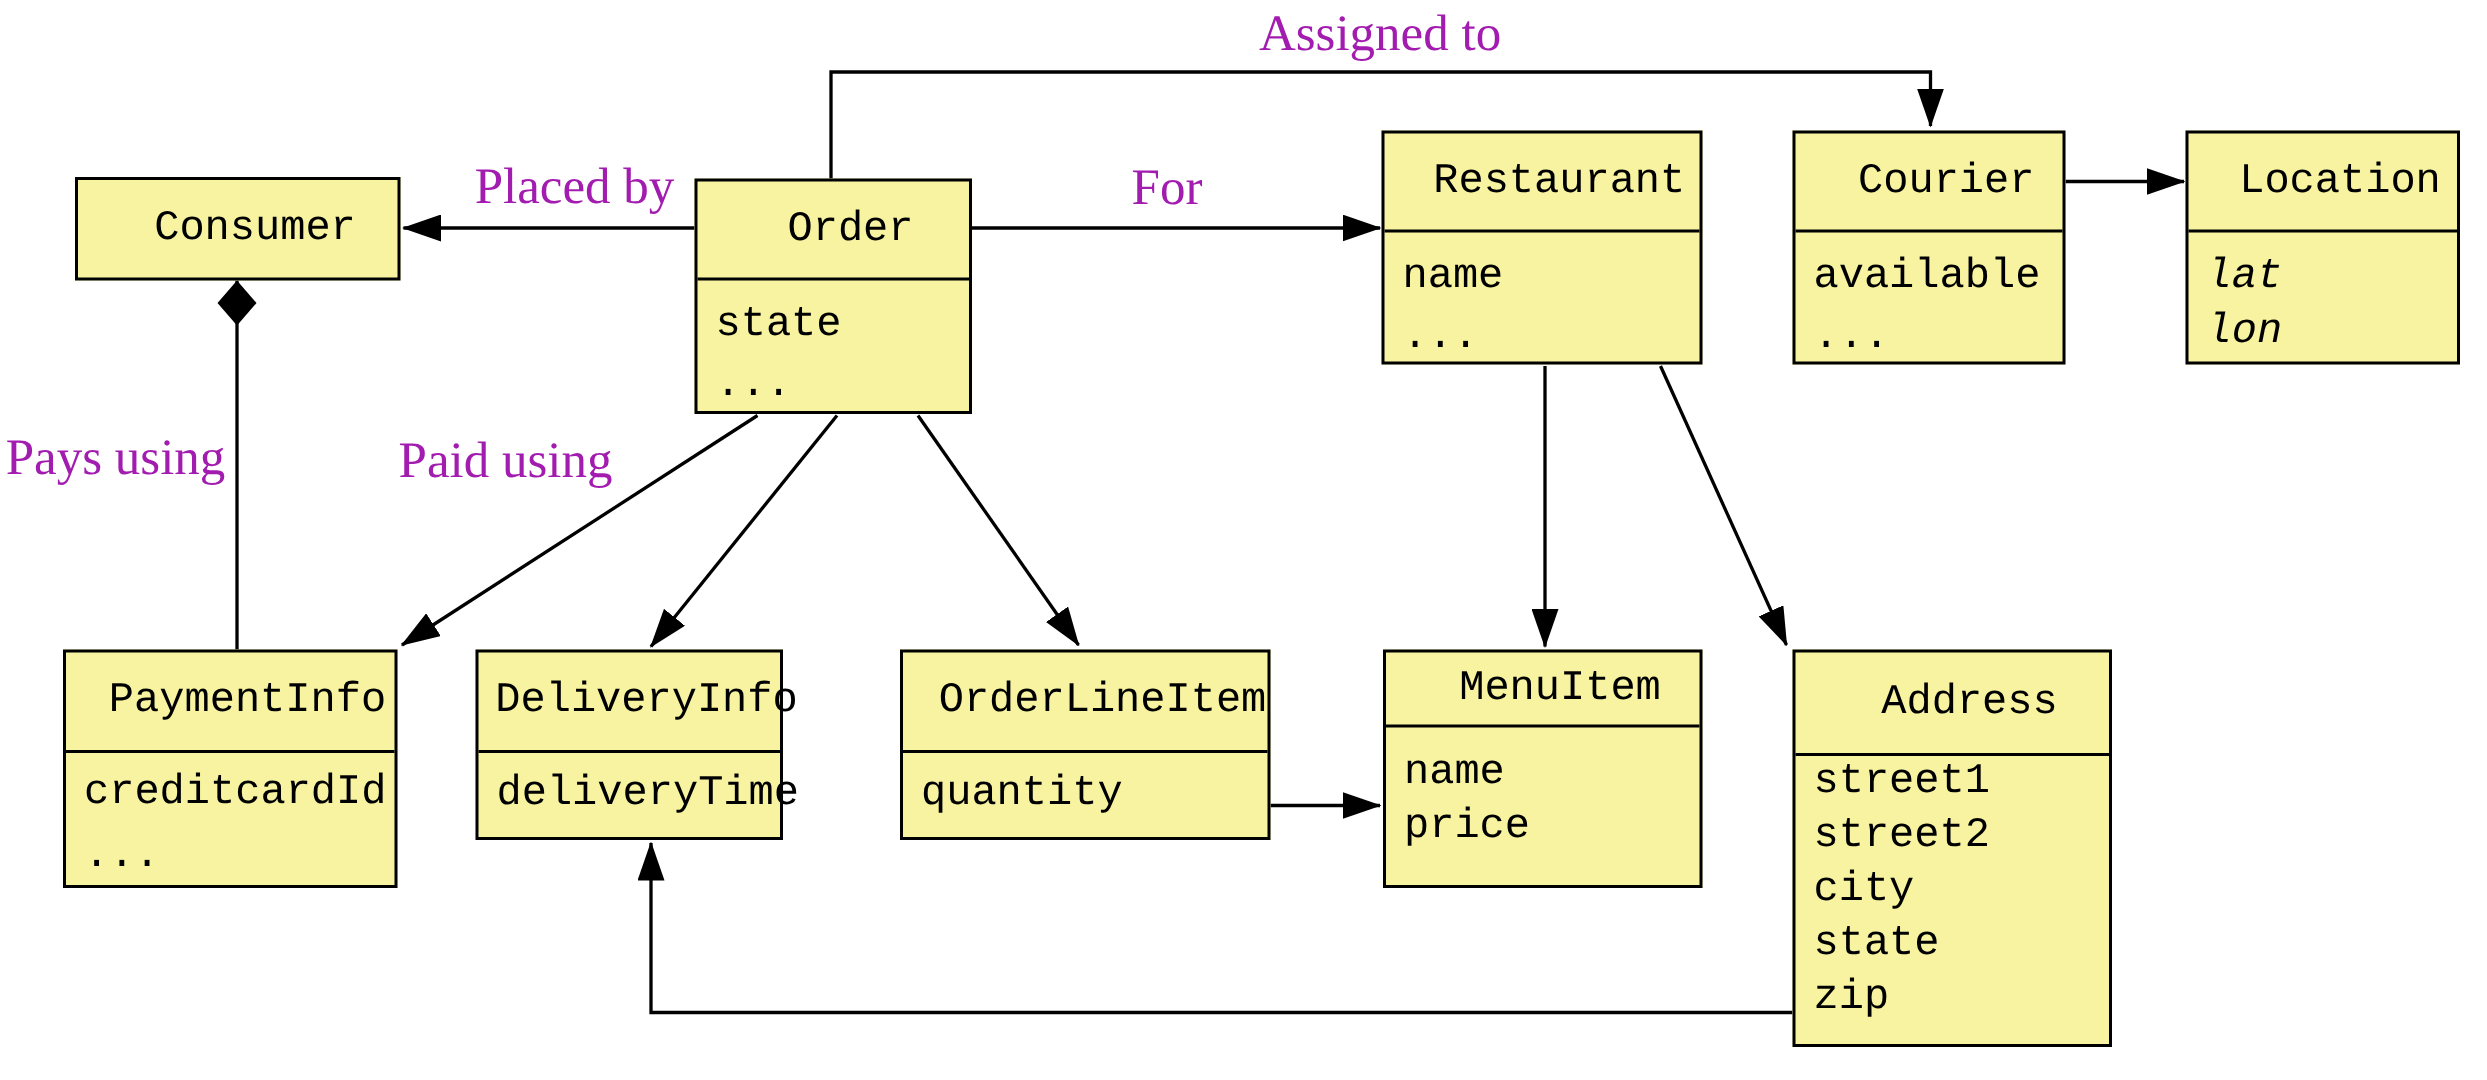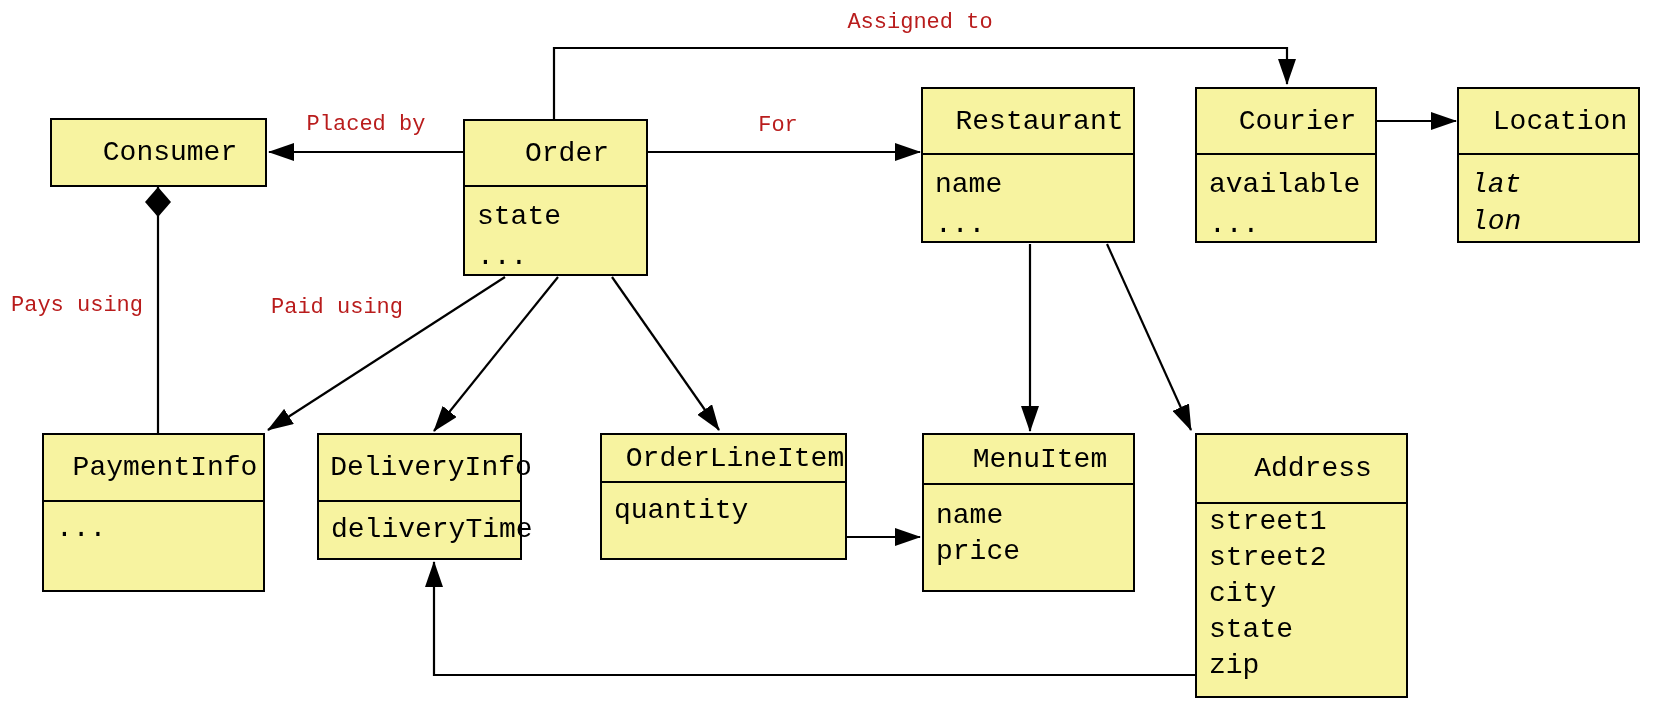--- a/index.html
+++ b/index.html
@@ -33,23 +33,23 @@
     margin-left: 23px;
   }
   .node-attrs {
     border-top: 2px solid #000000;
     padding-left: 12px;
     white-space: nowrap;
   }
   .edge-label {
     position: absolute;
     transform: translateX(-50%);
-    color: #b91c1c;
-    font-family: Liberation Mono, monospace;
-    font-size: 22px;
+    color: #a21caf;
+    font-family: Liberation Serif, serif;
+    font-size: 34px;
     line-height: 34px;
     white-space: nowrap;
   }
 </style>
 </head>
 <body>
 
 <div class="canvas">
 
   <svg class="edges" viewBox="0 0 1658 720" xmlns="http://www.w3.org/2000/svg">
@@ -70,21 +70,21 @@
     <path d="M505,277 L268,430" fill="none" stroke="#000000" stroke-width="2.2" marker-end="url(#arrow)"></path>
     <path d="M558,277 L434,431" fill="none" stroke="#000000" stroke-width="2.2" marker-end="url(#arrow)"></path>
     <path d="M612,277 L719,430" fill="none" stroke="#000000" stroke-width="2.2" marker-end="url(#arrow)"></path>
     <path d="M1030,244 L1030,431" fill="none" stroke="#000000" stroke-width="2.2" marker-end="url(#arrow)"></path>
     <path d="M1107,244 L1191,430" fill="none" stroke="#000000" stroke-width="2.2" marker-end="url(#arrow)"></path>
     <path d="M847,537 L920,537" fill="none" stroke="#000000" stroke-width="2.2" marker-end="url(#arrow)"></path>
     <path d="M1195,675 L434,675 L434,562" fill="none" stroke="#000000" stroke-width="2.2" marker-end="url(#arrow)"></path>
   </svg>
 
   <div class="edge-label" style="left:920px; top:6px;">Assigned to</div>
-  <div class="edge-label" style="left:366px; top:108px;">Placed by</div>
+  <div class="edge-label" style="left:383px; top:108px;">Placed by</div>
   <div class="edge-label" style="left:778px; top:109px;">For</div>
   <div class="edge-label" style="left:77px;  top:289px;">Pays using</div>
   <div class="edge-label" style="left:337px; top:291px;">Paid using</div>
 
   <div class="node" style="left:50px; top:118px; width:217px; height:69px;">
     <div class="node-title" style="height:65px;font-family:Liberation Mono, monospace;">Consumer</div>
   </div>
 
   <div class="node" style="left:463px; top:119px; width:185px; height:157px;">
     <div class="node-title" style="height:64px;">Order</div>
@@ -114,33 +114,34 @@
     <div class="node-title" style="height:64px;">Location</div>
     <div class="node-attrs" style="padding-top:11px; line-height:37px;font-style:italic;">
       <div>lat</div>
       <div>lon</div>
     </div>
   </div>
 
   <div class="node" style="left:42px; top:433px; width:223px; height:159px;">
     <div class="node-title" style="height:65px;">PaymentInfo</div>
     <div class="node-attrs" style="padding-top:6px; line-height:42px;">
+      <div>creditcardId</div>
       <div>...</div>
     </div>
   </div>
 
   <div class="node" style="left:317px; top:433px; width:205px; height:127px;text-align:center;">
     <div class="node-title" style="height:65px;">DeliveryInfo</div>
     <div class="node-attrs" style="padding-top:7px; line-height:42px;">
       <div>deliveryTime</div>
     </div>
   </div>
 
   <div class="node" style="left:600px; top:433px; width:247px; height:127px;">
-    <div class="node-title" style="height:46px;border-radius:32px;">OrderLineItem</div>
+    <div class="node-title" style="height:65px;border-radius:32px;">OrderLineItem</div>
     <div class="node-attrs" style="padding-top:7px; line-height:42px;">
       <div>quantity</div>
     </div>
   </div>
 
   <div class="node" style="left:922px; top:433px; width:213px; height:159px;">
     <div class="node-title" style="height:48px;">MenuItem</div>
     <div class="node-attrs" style="padding-top:13px; line-height:36px;">
       <div>name</div>
       <div>price</div>

